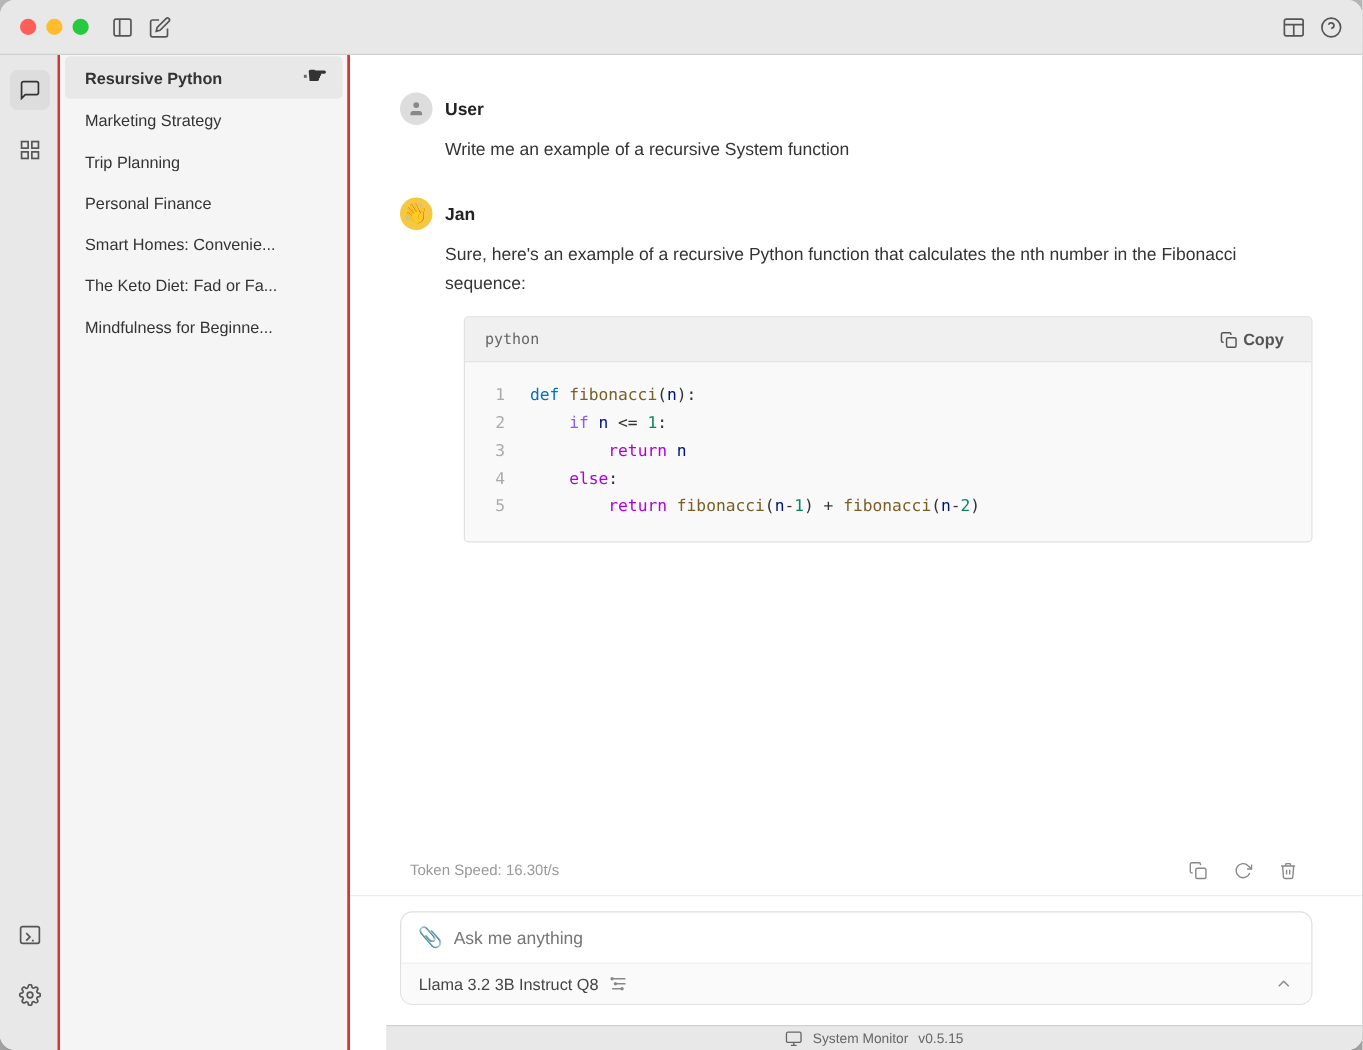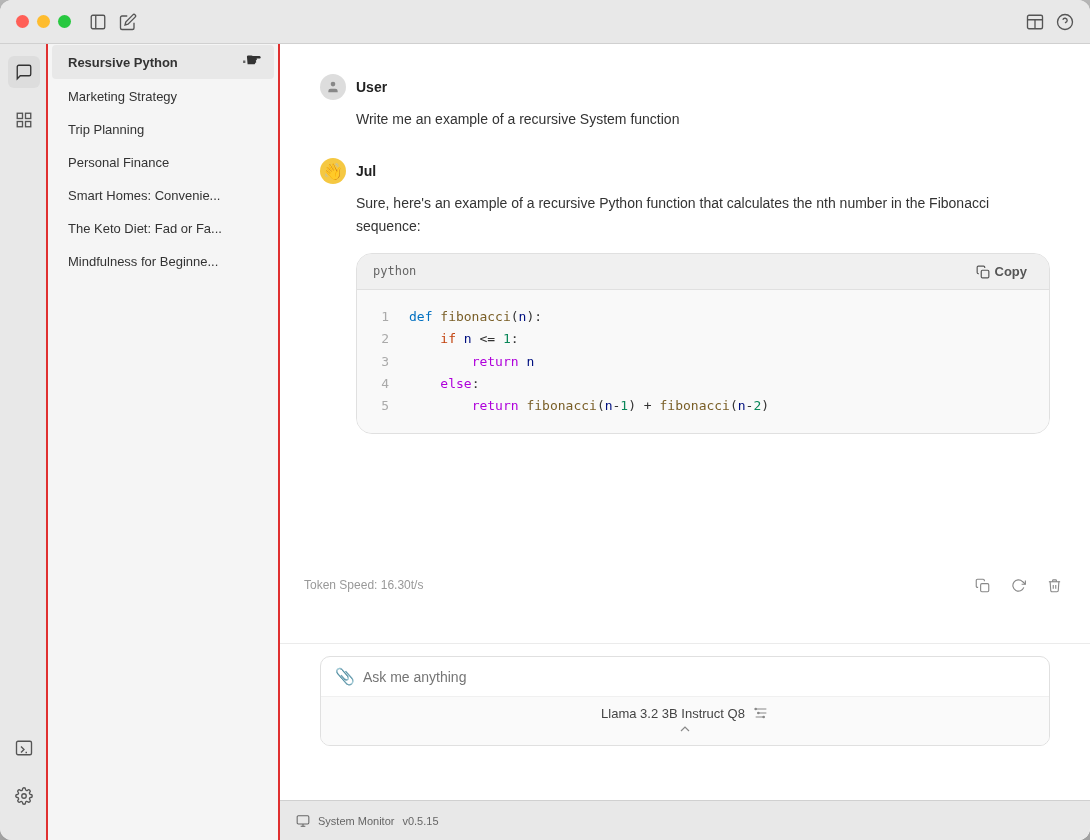--- a/index.html
+++ b/index.html
@@ -162,21 +162,20 @@
       opacity: 1;
     }
 
     
     .chat-area {
       flex: 1;
       background: #ffffff;
       display: flex;
       flex-direction: column;
       overflow: hidden;
-      gap: 38px;
     }
 
     .chat-messages {
       flex: 1;
       overflow-y: auto;
       padding: 30px 40px;
     }
 
     
     .message {
@@ -216,23 +215,24 @@
       font-size: 14px;
       color: #333;
       line-height: 1.6;
       padding-left: 36px;
     }
 
     
     .code-block {
       margin-top: 16px;
       border: 1px solid #e0e0e0;
-      border-radius: 16px;
+      border-radius: 4px;
       overflow: hidden;
       background: #f9f9f9;
+      margin-left: 15px;
     }
 
     .code-header {
       display: flex;
       align-items: center;
       justify-content: space-between;
       padding: 8px 16px;
       background: #f0f0f0;
       border-bottom: 1px solid #e0e0e0;
     }
@@ -275,30 +275,30 @@
       user-select: none;
       min-width: 16px;
       text-align: right;
     }
 
     .line-code { color: #333; }
 
     
     .kw-def { color: #0070c1; }
     .kw-return { color: #af00db; }
-    .kw-if { color: #c2410c; }
+    .kw-if { color: #8b5cf6; }
     .kw-else { color: #af00db; }
     .fn-name { color: #795e26; }
     .param { color: #001080; }
     .num { color: #098658; }
 
     .token-speed {
       font-size: 12px;
       color: #999;
-      padding: 8px 24px;
+      padding: 8px 48px;
       display: flex;
       align-items: center;
       justify-content: space-between;
     }
 
     .token-actions {
       display: flex;
       gap: 12px;
       align-items: center;
     }
@@ -349,44 +349,44 @@
       background: transparent;
     }
 
     .model-bar {
       display: flex;
       align-items: center;
       justify-content: space-between;
       padding: 8px 14px;
       border-top: 1px solid #f0f0f0;
       background: #fafafa;
-      flex-direction: column;
     }
 
     .model-info {
       display: flex;
       align-items: center;
       gap: 8px;
       font-size: 13px;
       color: #444;
     }
 
     
     .status-bar {
-      height: 40px;
+      height: 20px;
       background: #e8e8e8;
       border-top: 1px solid #d0d0d0;
       display: flex;
       align-items: center;
-      justify-content: flex-start;
+      justify-content: center;
       padding: 0 16px;
       gap: 8px;
       font-size: 11px;
       color: #666;
       flex-shrink: 0;
+      margin-left: 29px;
     }
 
     .cursor-hand {
       cursor: pointer;
       position: absolute;
       right: 12px;
       top: 4px;
       font-size: 18px;
       pointer-events: none;
     }
@@ -505,21 +505,21 @@
               </svg>
             </div>
             <span class="message-name">User</span>
           </div>
           <div class="message-content">Write me an example of a recursive System function</div>
         </div>
 
         <div class="message">
           <div class="message-header">
             <div class="message-avatar" style="background:#f5c842; font-size:16px; border-radius:50%;">👋</div>
-            <span class="message-name">Jul</span>
+            <span class="message-name">Jan</span>
           </div>
           <div class="message-content">
             <span>Sure, here's an example of a recursive Python function that calculates the nth number in the Fibonacci sequence:</span>
 
             
             <div class="code-block">
               <div class="code-header">
                 <span class="code-lang">python</span>
                 <button class="copy-btn">
                   <svg width="14" height="14" viewBox="0 0 24 24" fill="none" stroke="#555" stroke-width="2">

